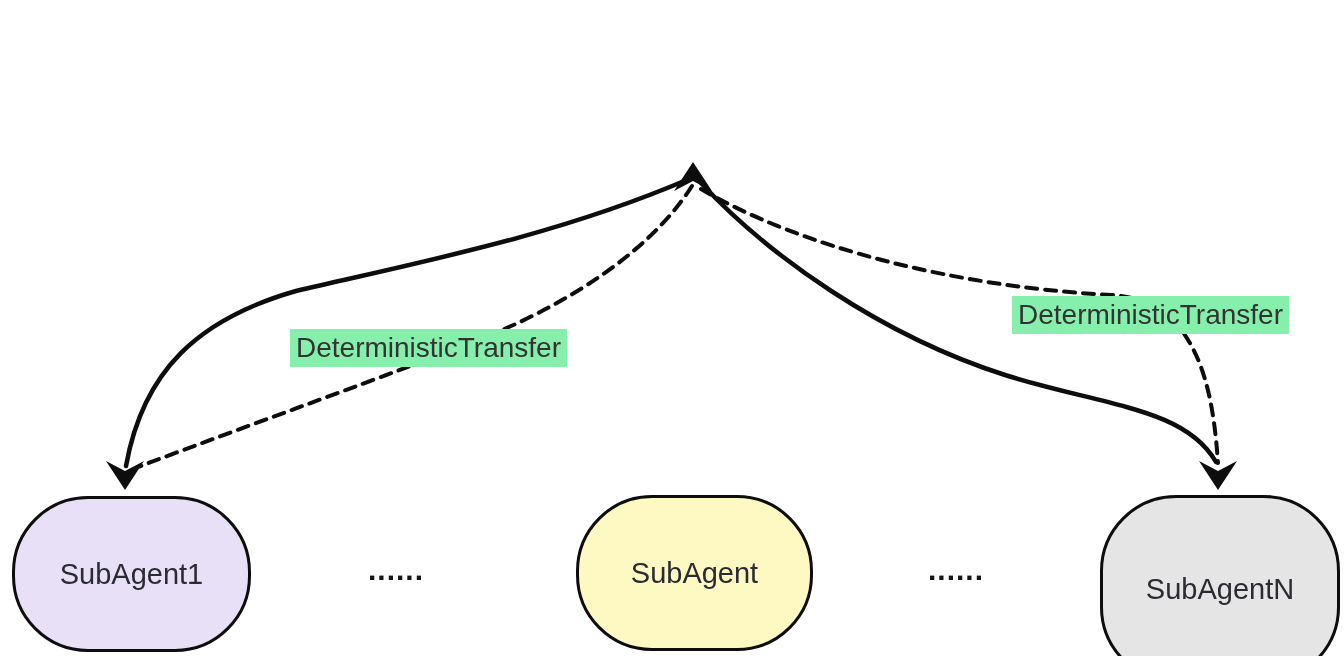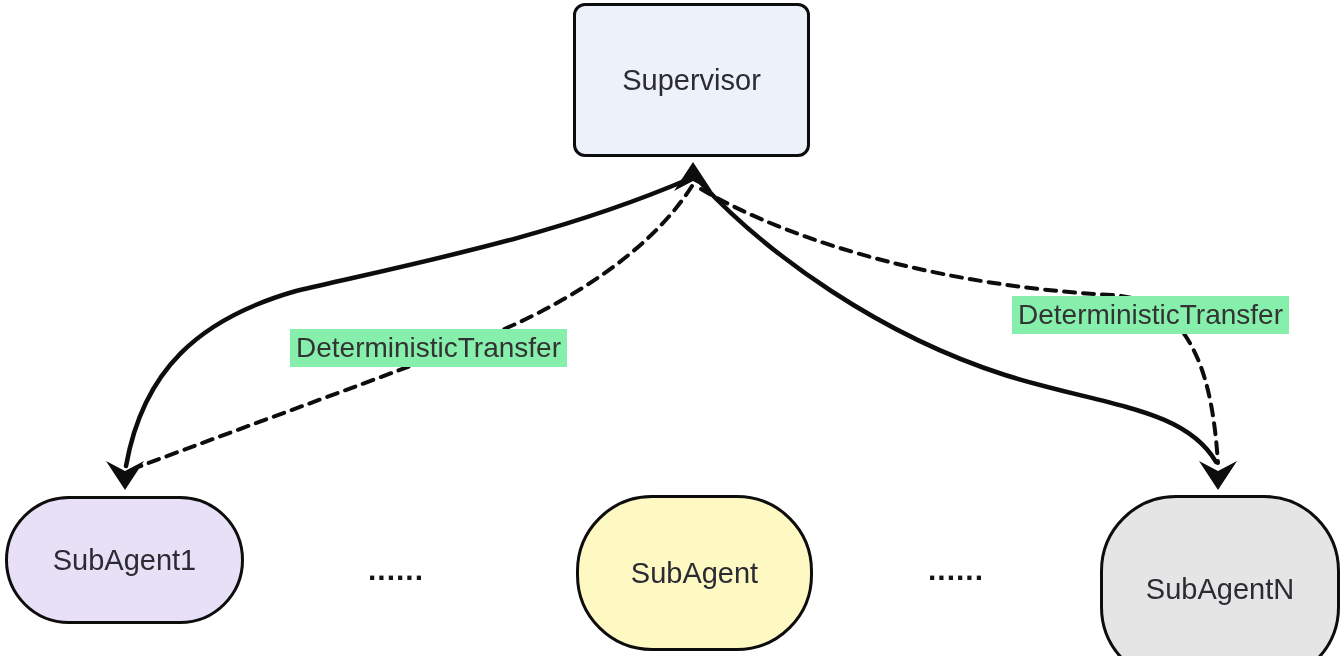--- a/index.html
+++ b/index.html
@@ -44,25 +44,22 @@
     <path class="edge dashed" d="M 701 189 C 800 247 955 287 1112 295 C 1198 300 1213 390 1218 463" stroke="#0d0d0d"></path>
 
     <polygon class="arrowhead" points="693,162 674,191 693,181 712,191" fill="#0d0d0d"></polygon>
     <polygon class="arrowhead" points="125,490 106,461 125,471 144,461" fill="#0d0d0d"></polygon>
     <polygon class="arrowhead" points="1218,490 1199,461 1218,471 1237,461" fill="#0d0d0d"></polygon>
   </svg>
 
   <div class="edge-label" style="left:290px;top:329px;">DeterministicTransfer</div>
   <div class="edge-label" style="left:1012px;top:296px;">DeterministicTransfer</div>
 
-  <div class="node rect" style="left: 573px; top: 3px; width: 237px; height: 154px; background: rgb(236, 241, 250);">
-    <span>Supervisor</span>
-  </div>
 
-  <div class="node stadium" style="left: 5px; top: 496px; width: 239px; height: 128px; background: rgb(231, 224, 247); text-align: center;">
+  <div class="node stadium" style="left: 12px; top: 496px; width: 239px; height: 156px; background: rgb(231, 224, 247); text-align: center;">
     <span>SubAgent1</span>
   </div>
 
   <div class="node stadium" style="left: 576px; top: 495px; width: 237px; height: 156px; background: #fef9c3;">
     <span>SubAgent</span>
   </div>
 
   <div class="node stadium" style="left: 1100px; top: 495px; width: 240px; height: 188px; background: #e5e5e5;">
     <span>SubAgentN</span>
   </div>

